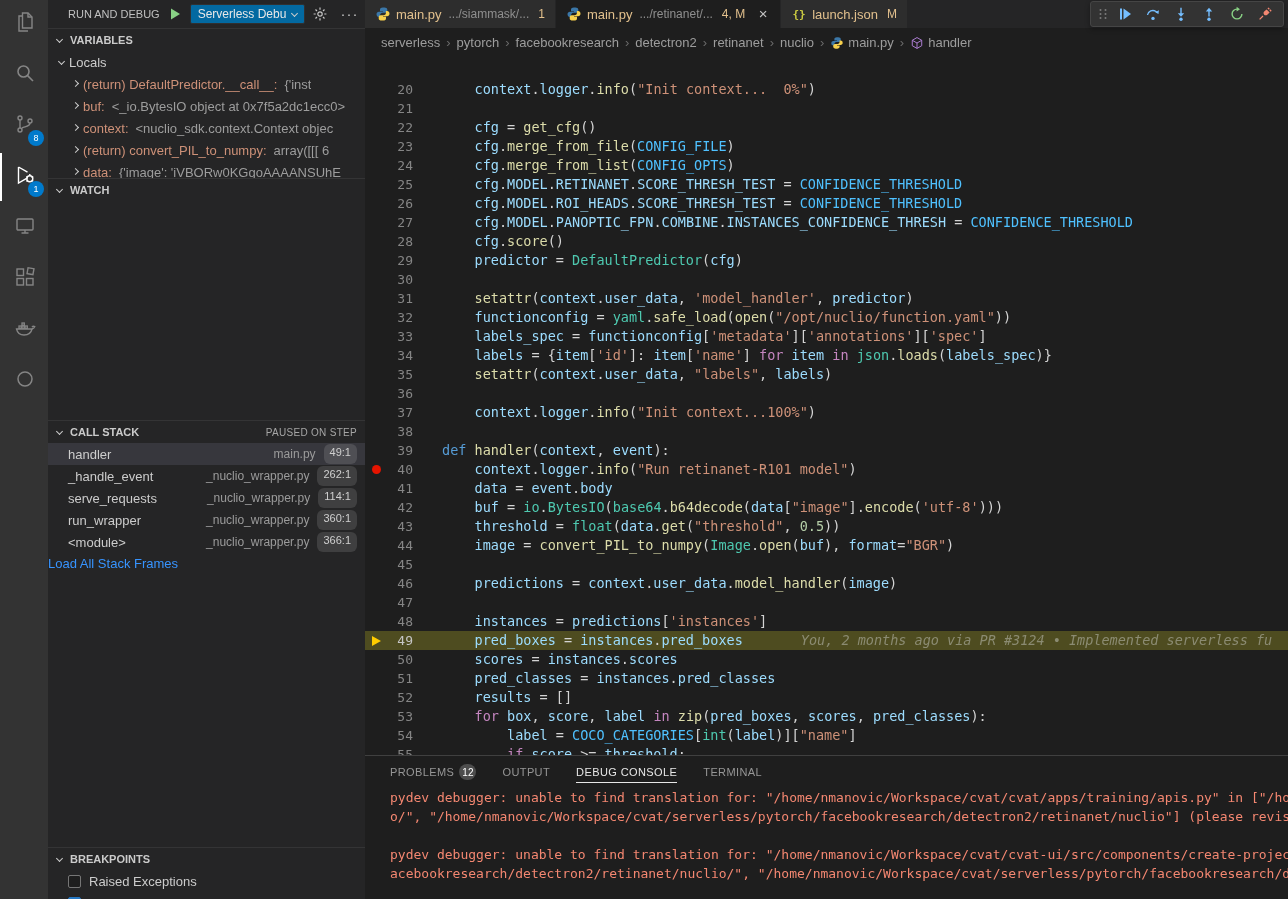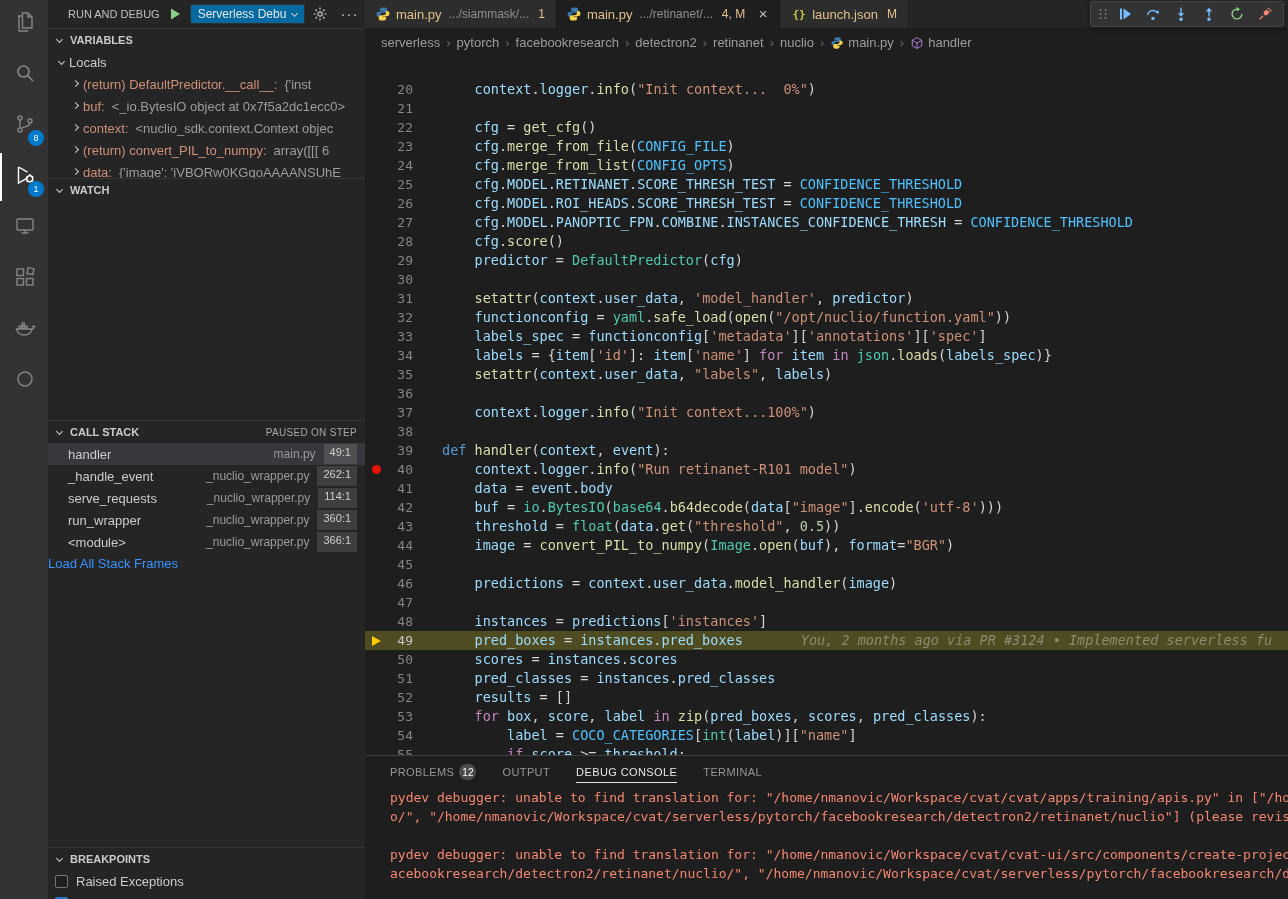--- a/index.html
+++ b/index.html
@@ -49,24 +49,24 @@
   .var-row { padding-left:22px; }
   .var-name { color:#ce9178; flex:none; }
   .var-value { color:#9d9d9d; margin-left:7px; overflow:hidden; }
   .scope-label { color:#cccccc; }
 
   .cs-row { height:22px; display:flex; align-items:center; padding:0 8px 0 20px; cursor:pointer; }
   .cs-row.selected { background:#37373d; }
   .cs-fn { color:#cccccc; white-space:nowrap; }
   .cs-file { margin-left:auto; color:#9b9b9b; font-size:12px; white-space:nowrap; }
   .cs-pos { margin-left:8px; background:rgba(255,255,255,0.12); color:#cfcfcf; font-size:11px;
-            height:20px; line-height:16px; padding:0 6px; border-radius:0; flex:none; }
+            height:20px; line-height:16px; padding:0 6px; border-radius:6px; flex:none; }
   .cs-link { height:22px; line-height:22px; color:#3794ff; cursor:pointer; }
 
-  .bp-row { height:22px; display:flex; align-items:center; gap:8px; padding-left:7px; cursor:pointer; }
+  .bp-row { height:22px; display:flex; align-items:center; gap:8px; padding-left:20px; cursor:pointer; }
   .cb { width:13px; height:13px; border:1px solid #767676; border-radius:2px; position:relative; flex:none; background:#1e1e1e; }
   .cb.checked { background:#2678c4; border-color:#2678c4; }
   .cb.checked::after { content:""; position:absolute; left:4px; top:1px; width:3px; height:7px;
                        border-right:1.6px solid #fff; border-bottom:1.6px solid #fff; transform:rotate(40deg); }
 
   
   .editor { flex:1; min-width:0; display:flex; flex-direction:column; background:#1e1e1e; position:relative; }
 
   .tabbar { height:28px; flex:none; background:#252526; display:flex; }
   .tab { display:flex; align-items:center; padding:0 10px; gap:5px; font-size:13px; background:#2d2d2d;

